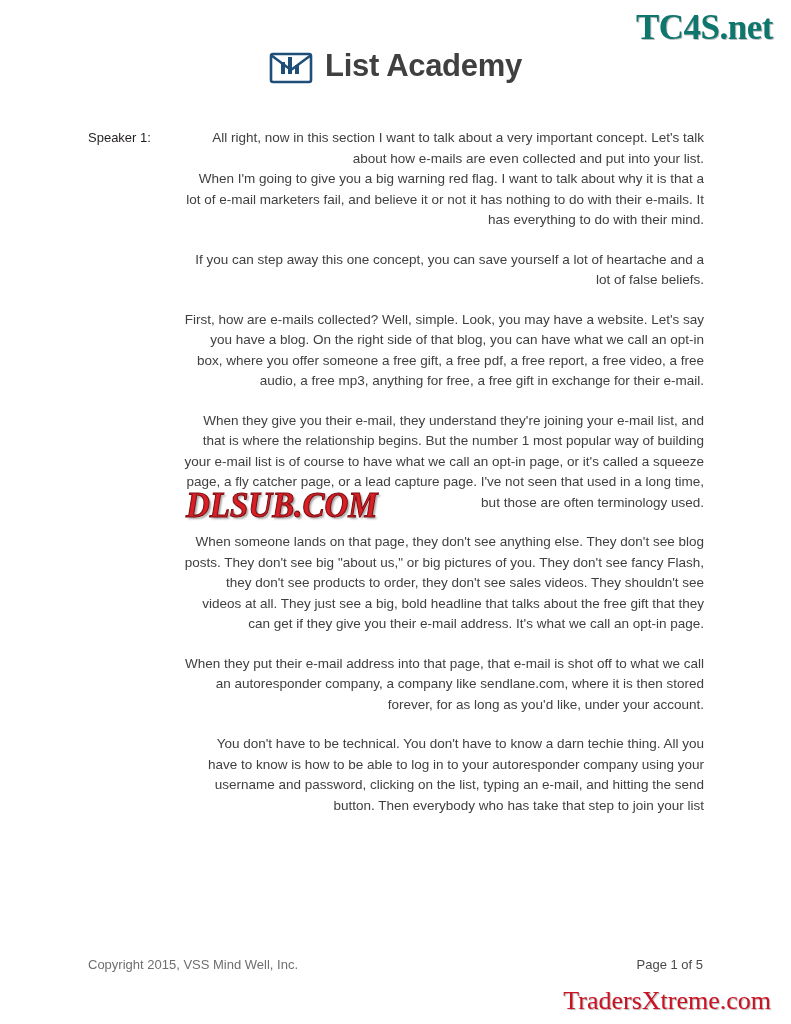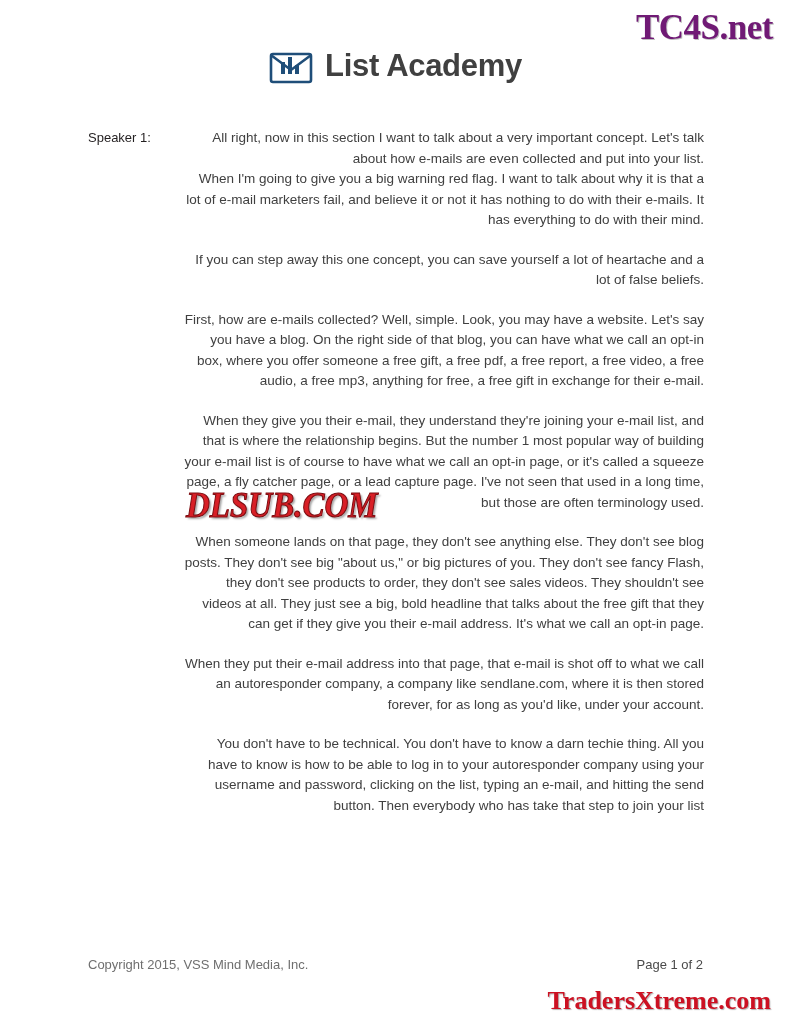--- a/index.html
+++ b/index.html
@@ -19,21 +19,21 @@
     box-sizing: border-box;
   }
   
   .site-watermark {
     position: absolute;
     top: 8px;
     right: 18px;
     font-family: "Liberation Serif", serif;
     font-size: 35px;
     font-weight: bold;
-    color: #701a75;
+    color: #0f766e;
     letter-spacing: -0.5px;
     text-shadow: 1px 1px 0 rgba(0,0,0,0.25);
   }
   
   .logo-wrap {
     position: absolute;
     top: 48px;
     left: 0;
     width: 791px;
     display: flex;
@@ -118,21 +118,21 @@
   }
   .footer-right {
     color: #4a4a4a;
   }
   .traders-watermark {
     position: absolute;
     right: 20px;
     bottom: 8px;
     font-family: "Liberation Serif", serif;
     font-size: 26px;
-    font-weight: bold;
+    font-weight: normal;
     color: #cc1122;
     text-shadow: 1px 1px 1px rgba(0,0,0,0.3);
   }
 </style>
 </head>
 <body>
 
 <div class="page">
 
   <div class="site-watermark">TC4S.net</div>
@@ -164,19 +164,19 @@
       <p class="para">When they give you their e-mail, they understand they're joining your e-mail list, and that is where the relationship begins. But the number 1 most popular way of building your e-mail list is of course to have what we call an opt-in page, or it's called a squeeze page, a fly catcher page, or a lead capture page. I've not seen that used in a long time, but those are often terminology used.</p>
       <p class="para">When someone lands on that page, they don't see anything else. They don't see blog posts. They don't see big "about us," or big pictures of you. They don't see fancy Flash, they don't see products to order, they don't see sales videos. They shouldn't see videos at all. They just see a big, bold headline that talks about the free gift that they can get if they give you their e-mail address. It's what we call an opt-in page.</p>
       <p class="para">When they put their e-mail address into that page, that e-mail is shot off to what we call an autoresponder company, a company like sendlane.com, where it is then stored forever, for as long as you'd like, under your account.</p>
       <p class="para">You don't have to be technical. You don't have to know a darn techie thing. All you have to know is how to be able to log in to your autoresponder company using your username and password, clicking on the list, typing an e-mail, and hitting the send button. Then everybody who has take that step to join your list</p>
     </div>
   </div>
 
   <div class="dlsub-watermark">DLSUB.COM</div>
 
   <div class="footer">
-    <span>Copyright 2015, VSS Mind Media, Inc.</span>
-    <span class="footer-right">Page 1 of 2</span>
+    <span>Copyright 2015, VSS Mind Well, Inc.</span>
+    <span class="footer-right">Page 1 of 5</span>
   </div>
 
   <div class="traders-watermark">TradersXtreme.com</div>
 
 </div>
 
 </body></html>

